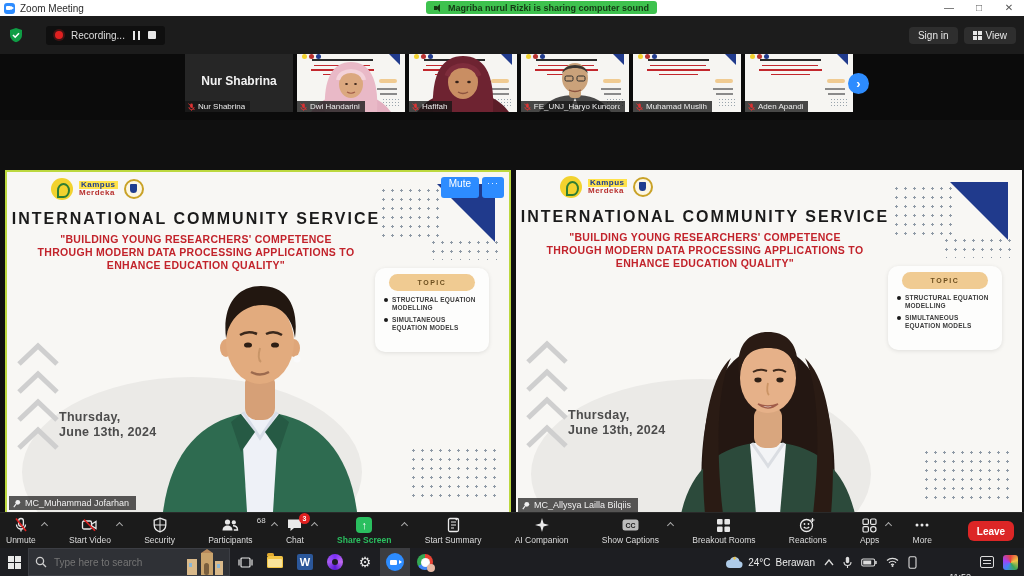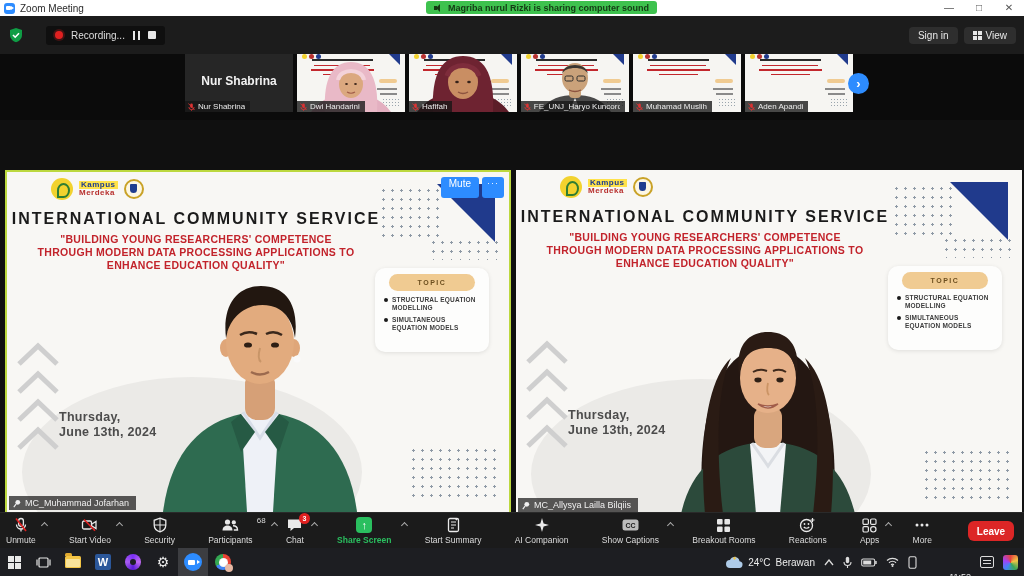--- a/index.html
+++ b/index.html
@@ -696,20 +696,36 @@
       </div>
     </div>
     <div class="leave">Leave</div>
   </div>
 
   <div class="taskbar">
     <div class="tstart">
         <i class="winlogo"></i>
       </div>
 
+    <div class="searchbox">
+      <svg width="12" height="12" viewBox="0 0 12 12">
+        <circle cx="5" cy="5" r="3.6" fill="none" stroke="#cfcfcf" stroke-width="1.3"></circle>
+        <line x1="7.8" y1="7.8" x2="11" y2="11" stroke="#cfcfcf" stroke-width="1.3"></line>
+        </svg>
+      <input placeholder="Type here to search" style="">
+      <svg class="castle" width="46" height="26" viewBox="0 0 46 26">
+        <rect x="6" y="10" width="10" height="16" fill="#d9b98a"></rect>
+          <rect x="20" y="4" width="12" height="22" fill="#c9a36c"></rect>
+        <rect x="34" y="12" width="8" height="14" fill="#d9b98a"></rect>
+        <path d="M20 4 L26 0 L32 4 Z" fill="#b8895a"></path>
+          <rect x="23" y="14" width="5" height="12" rx="2.5" fill="#7a5f3e"></rect>
+        <rect x="8" y="14" width="3" height="4" fill="#8ab6d6"></rect>
+          <rect x="36" y="15" width="3" height="4" fill="#8ab6d6"></rect>
+        </svg>
+    </div>
 
     <div class="tcell">
       <svg width="15" height="13" viewBox="0 0 15 13">
         <rect x="3" y="2" width="9" height="9" rx="1" fill="none" stroke="#e8e8e8" stroke-width="1.2"></rect>
         <path d="M1 3.5 v6 M14 3.5 v6" stroke="#e8e8e8" stroke-width="1.2"></path>
         </svg>
       </div>
     <div class="tcell">
         <i class="folder"></i>
       </div>

